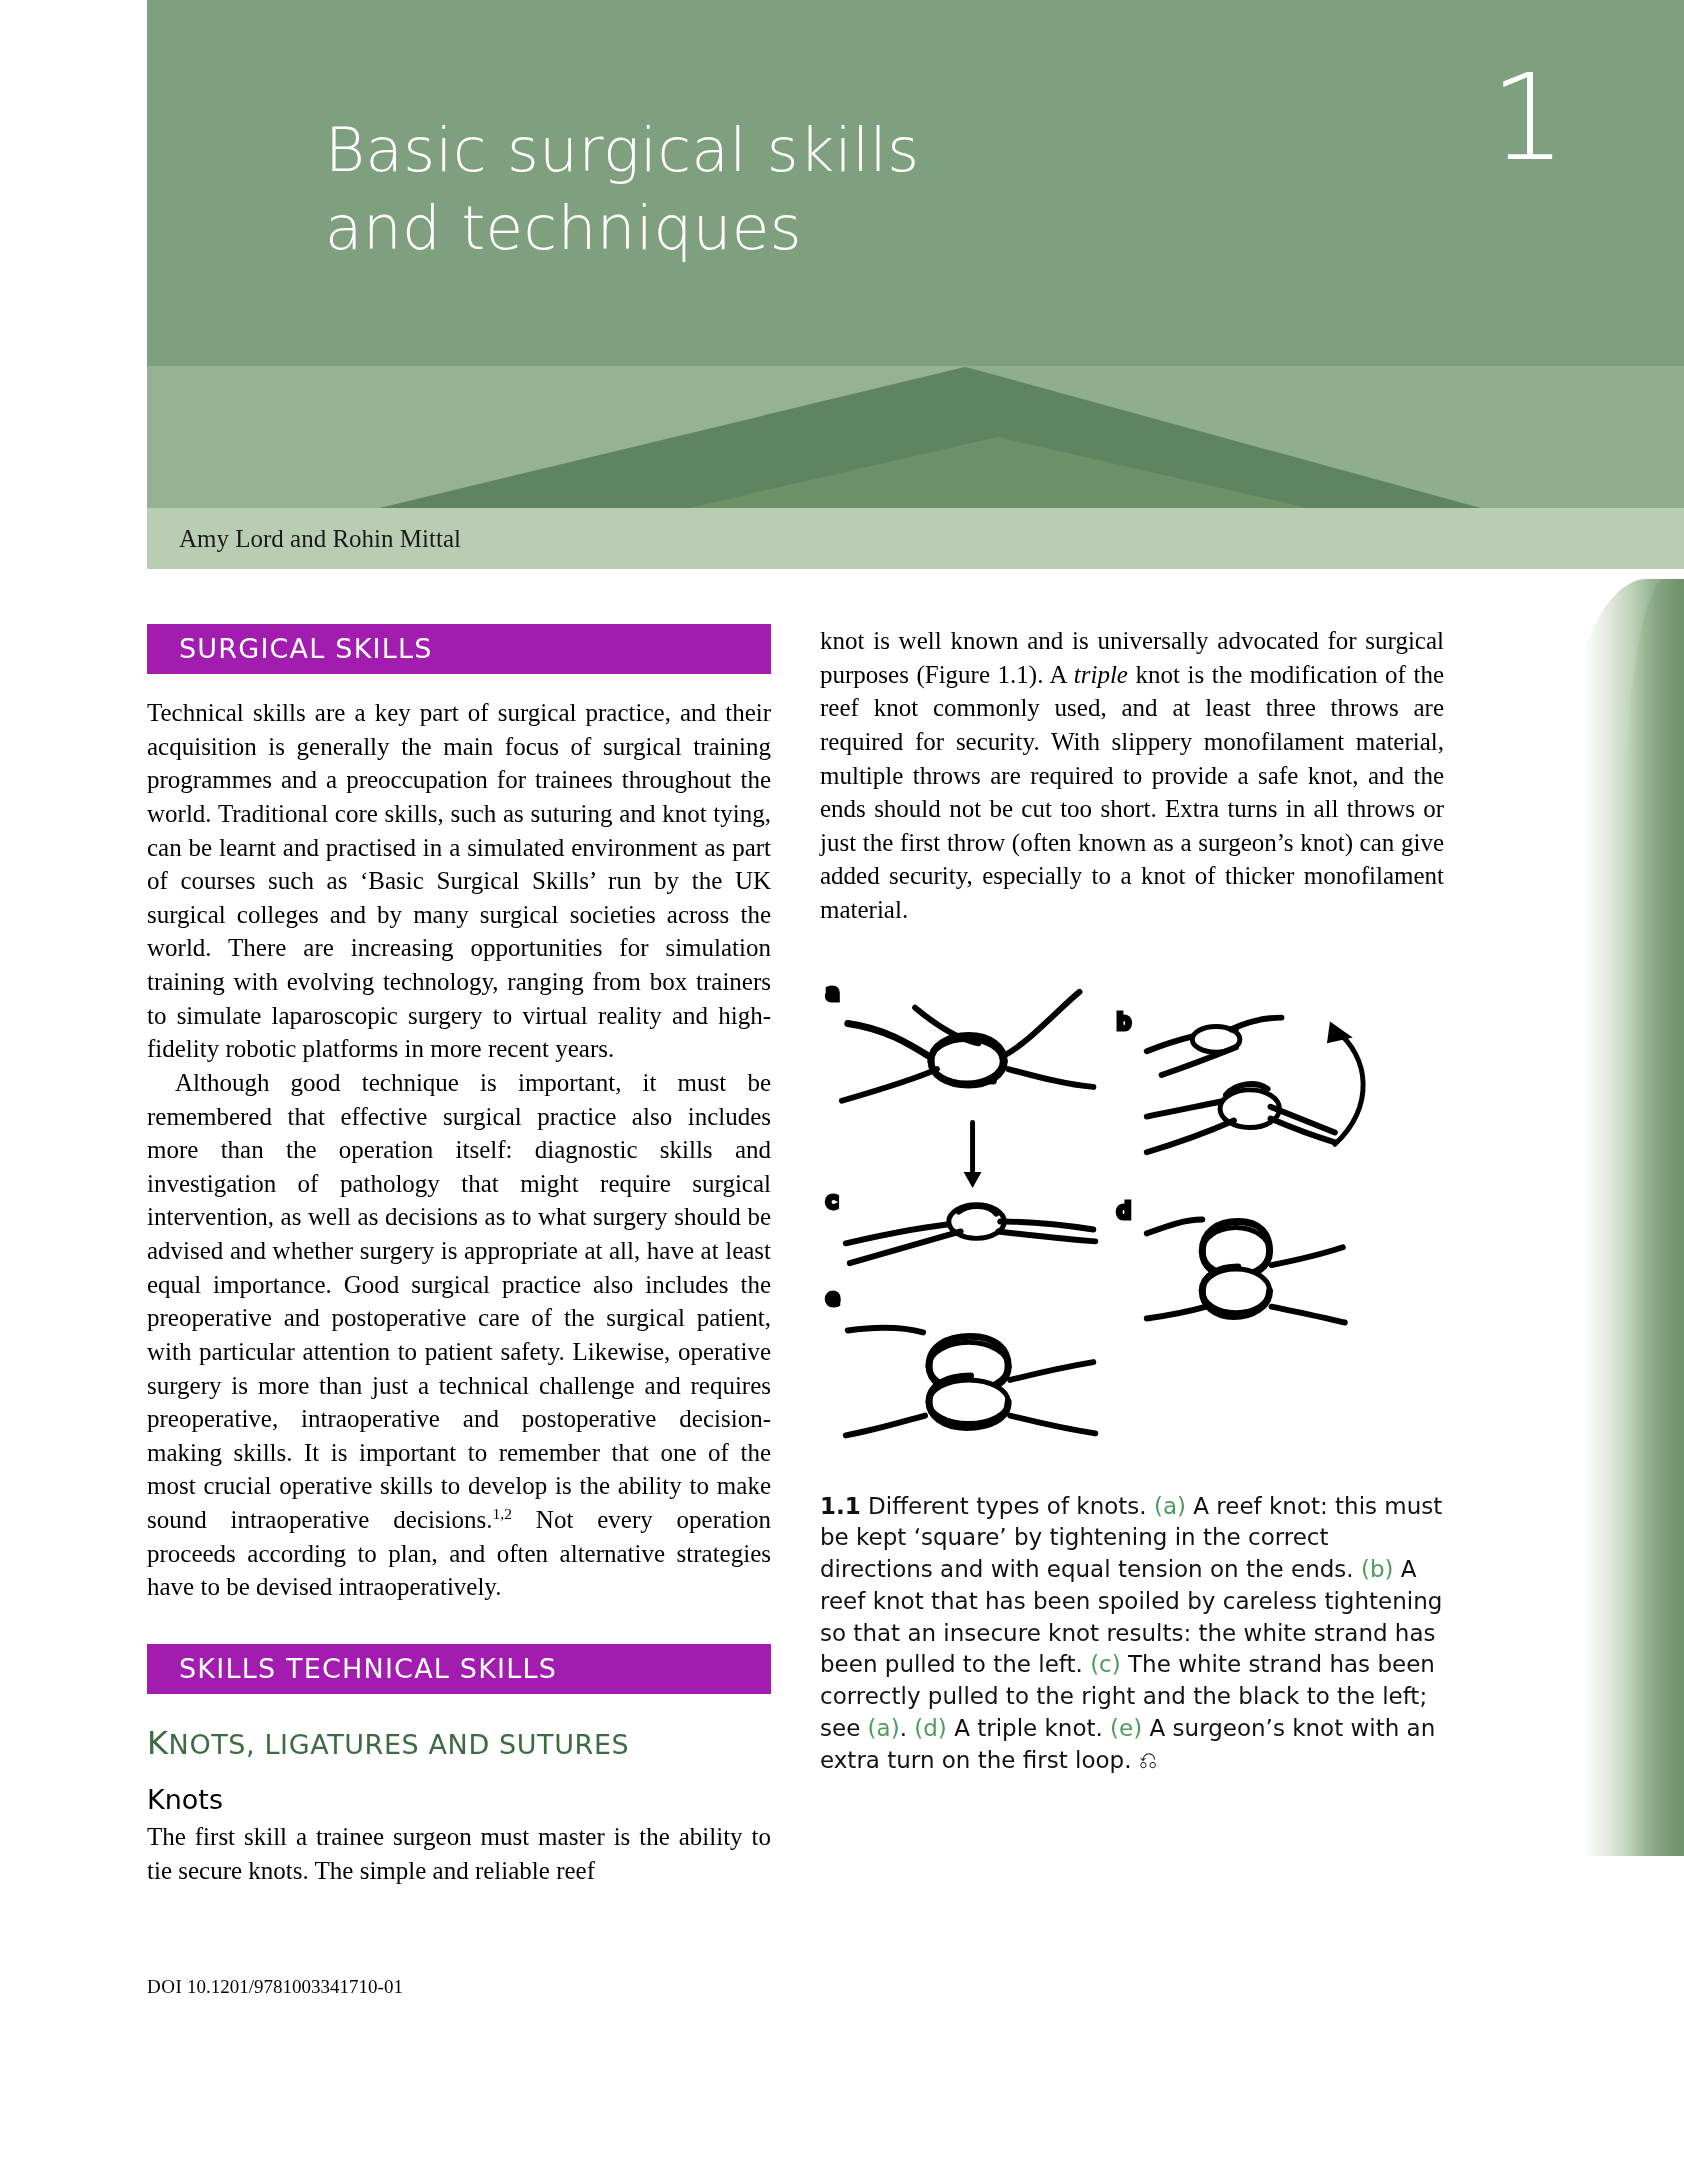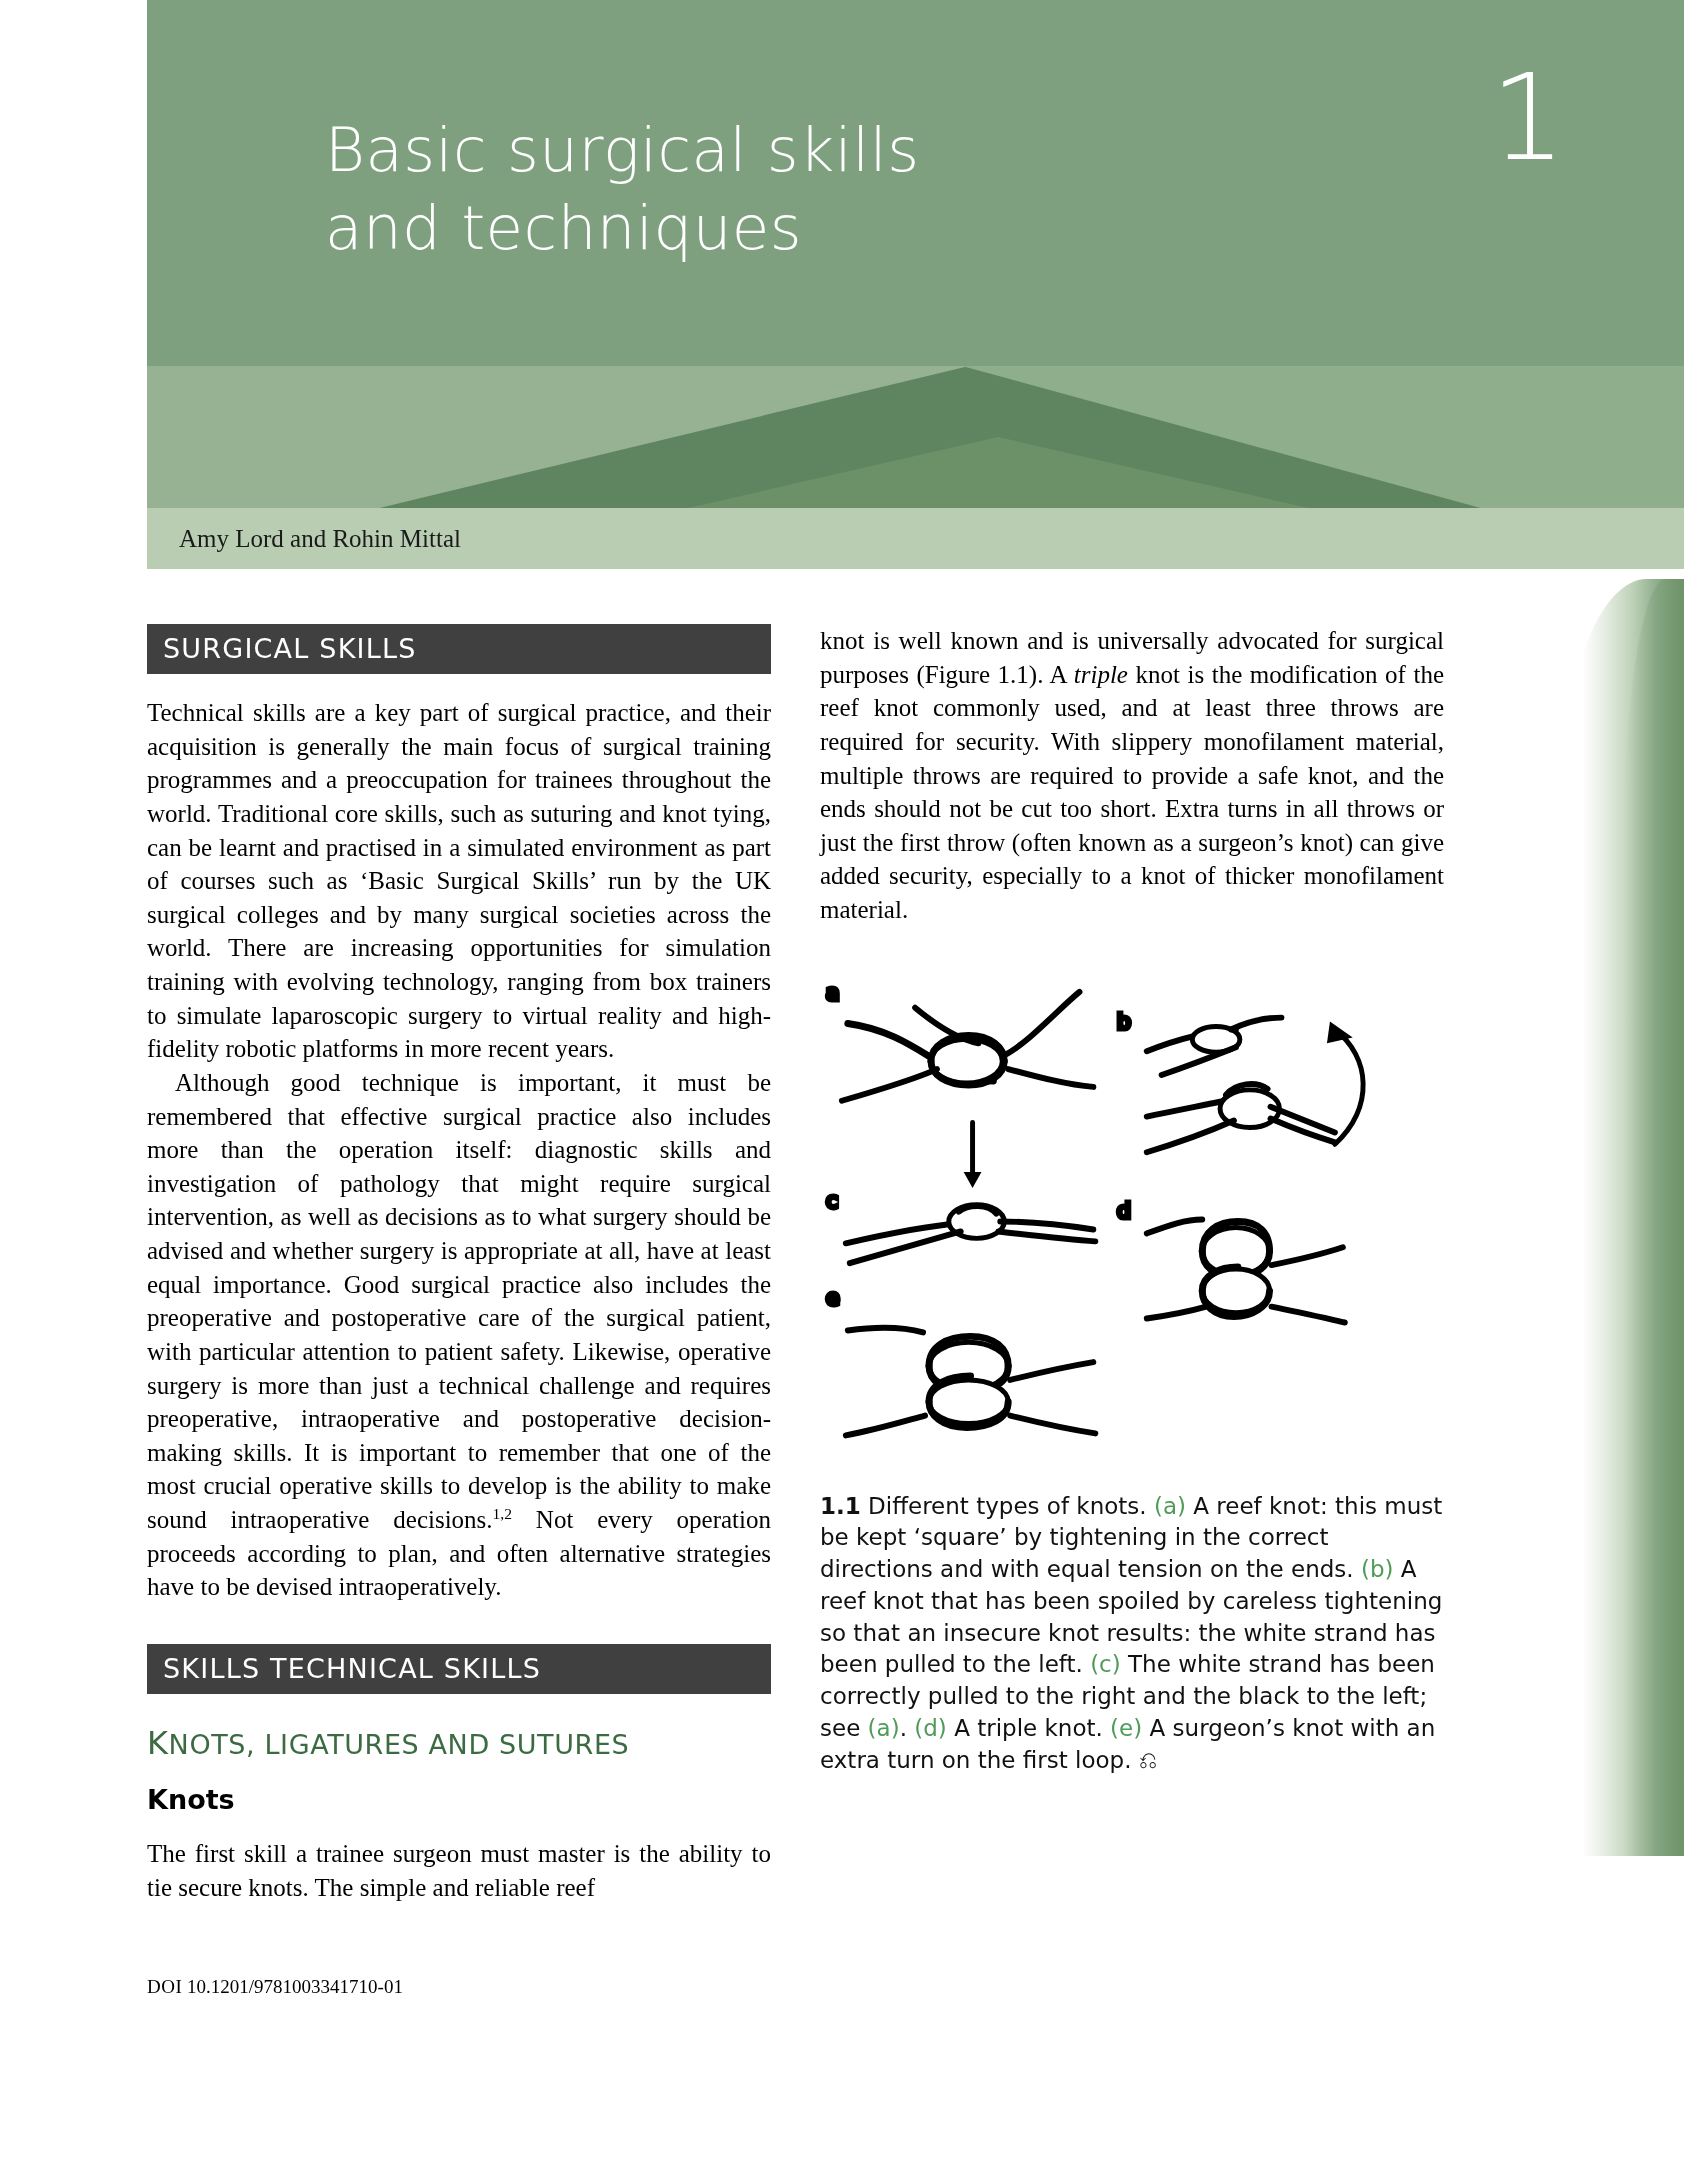--- a/index.html
+++ b/index.html
@@ -123,26 +123,26 @@
   
   .col {
     position: absolute;
     top: 624px;
     width: 624px;
   }
   .col-left { left: 147px; }
   .col-right { left: 820px; }
 
   .section-head {
-    background: #404040;
+    background: #a21caf;
     color: #ffffff;
     font-family: "DejaVu Sans", sans-serif;
     font-size: 27px;
     letter-spacing: 1.2px;
-    padding: 9px 0 10px 16px;
+    padding: 9px 0 10px 32px;
     margin-bottom: 22px;
   }
   .section-head.second { margin-top: 40px; }
 
   p.body {
     font-family: "Liberation Serif", serif;
     font-size: 25px;
     line-height: 1.345;
     text-align: justify;
     margin: 0;
@@ -154,23 +154,23 @@
     font-family: "DejaVu Sans", sans-serif;
     font-size: 27px;
     color: #3c6b42;
     letter-spacing: 0.6px;
     margin: 30px 0 18px 0;
   }
   .subhead-sc .cap { font-size: 32px; }
   .subhead-plain {
     font-family: "DejaVu Sans", sans-serif;
     font-size: 27px;
-    font-weight: 700;
+    font-weight: 400;
     color: #000;
-    margin: 22px 0 22px 0;
+    margin: 22px 0 5px 0;
   }
 
   .doi {
     position: absolute;
     left: 147px;
     top: 1976px;
     font-family: "Liberation Serif", serif;
     font-size: 19px;
   }
   .doi .lbl { font-variant: small-caps; letter-spacing: 0.5px; }

